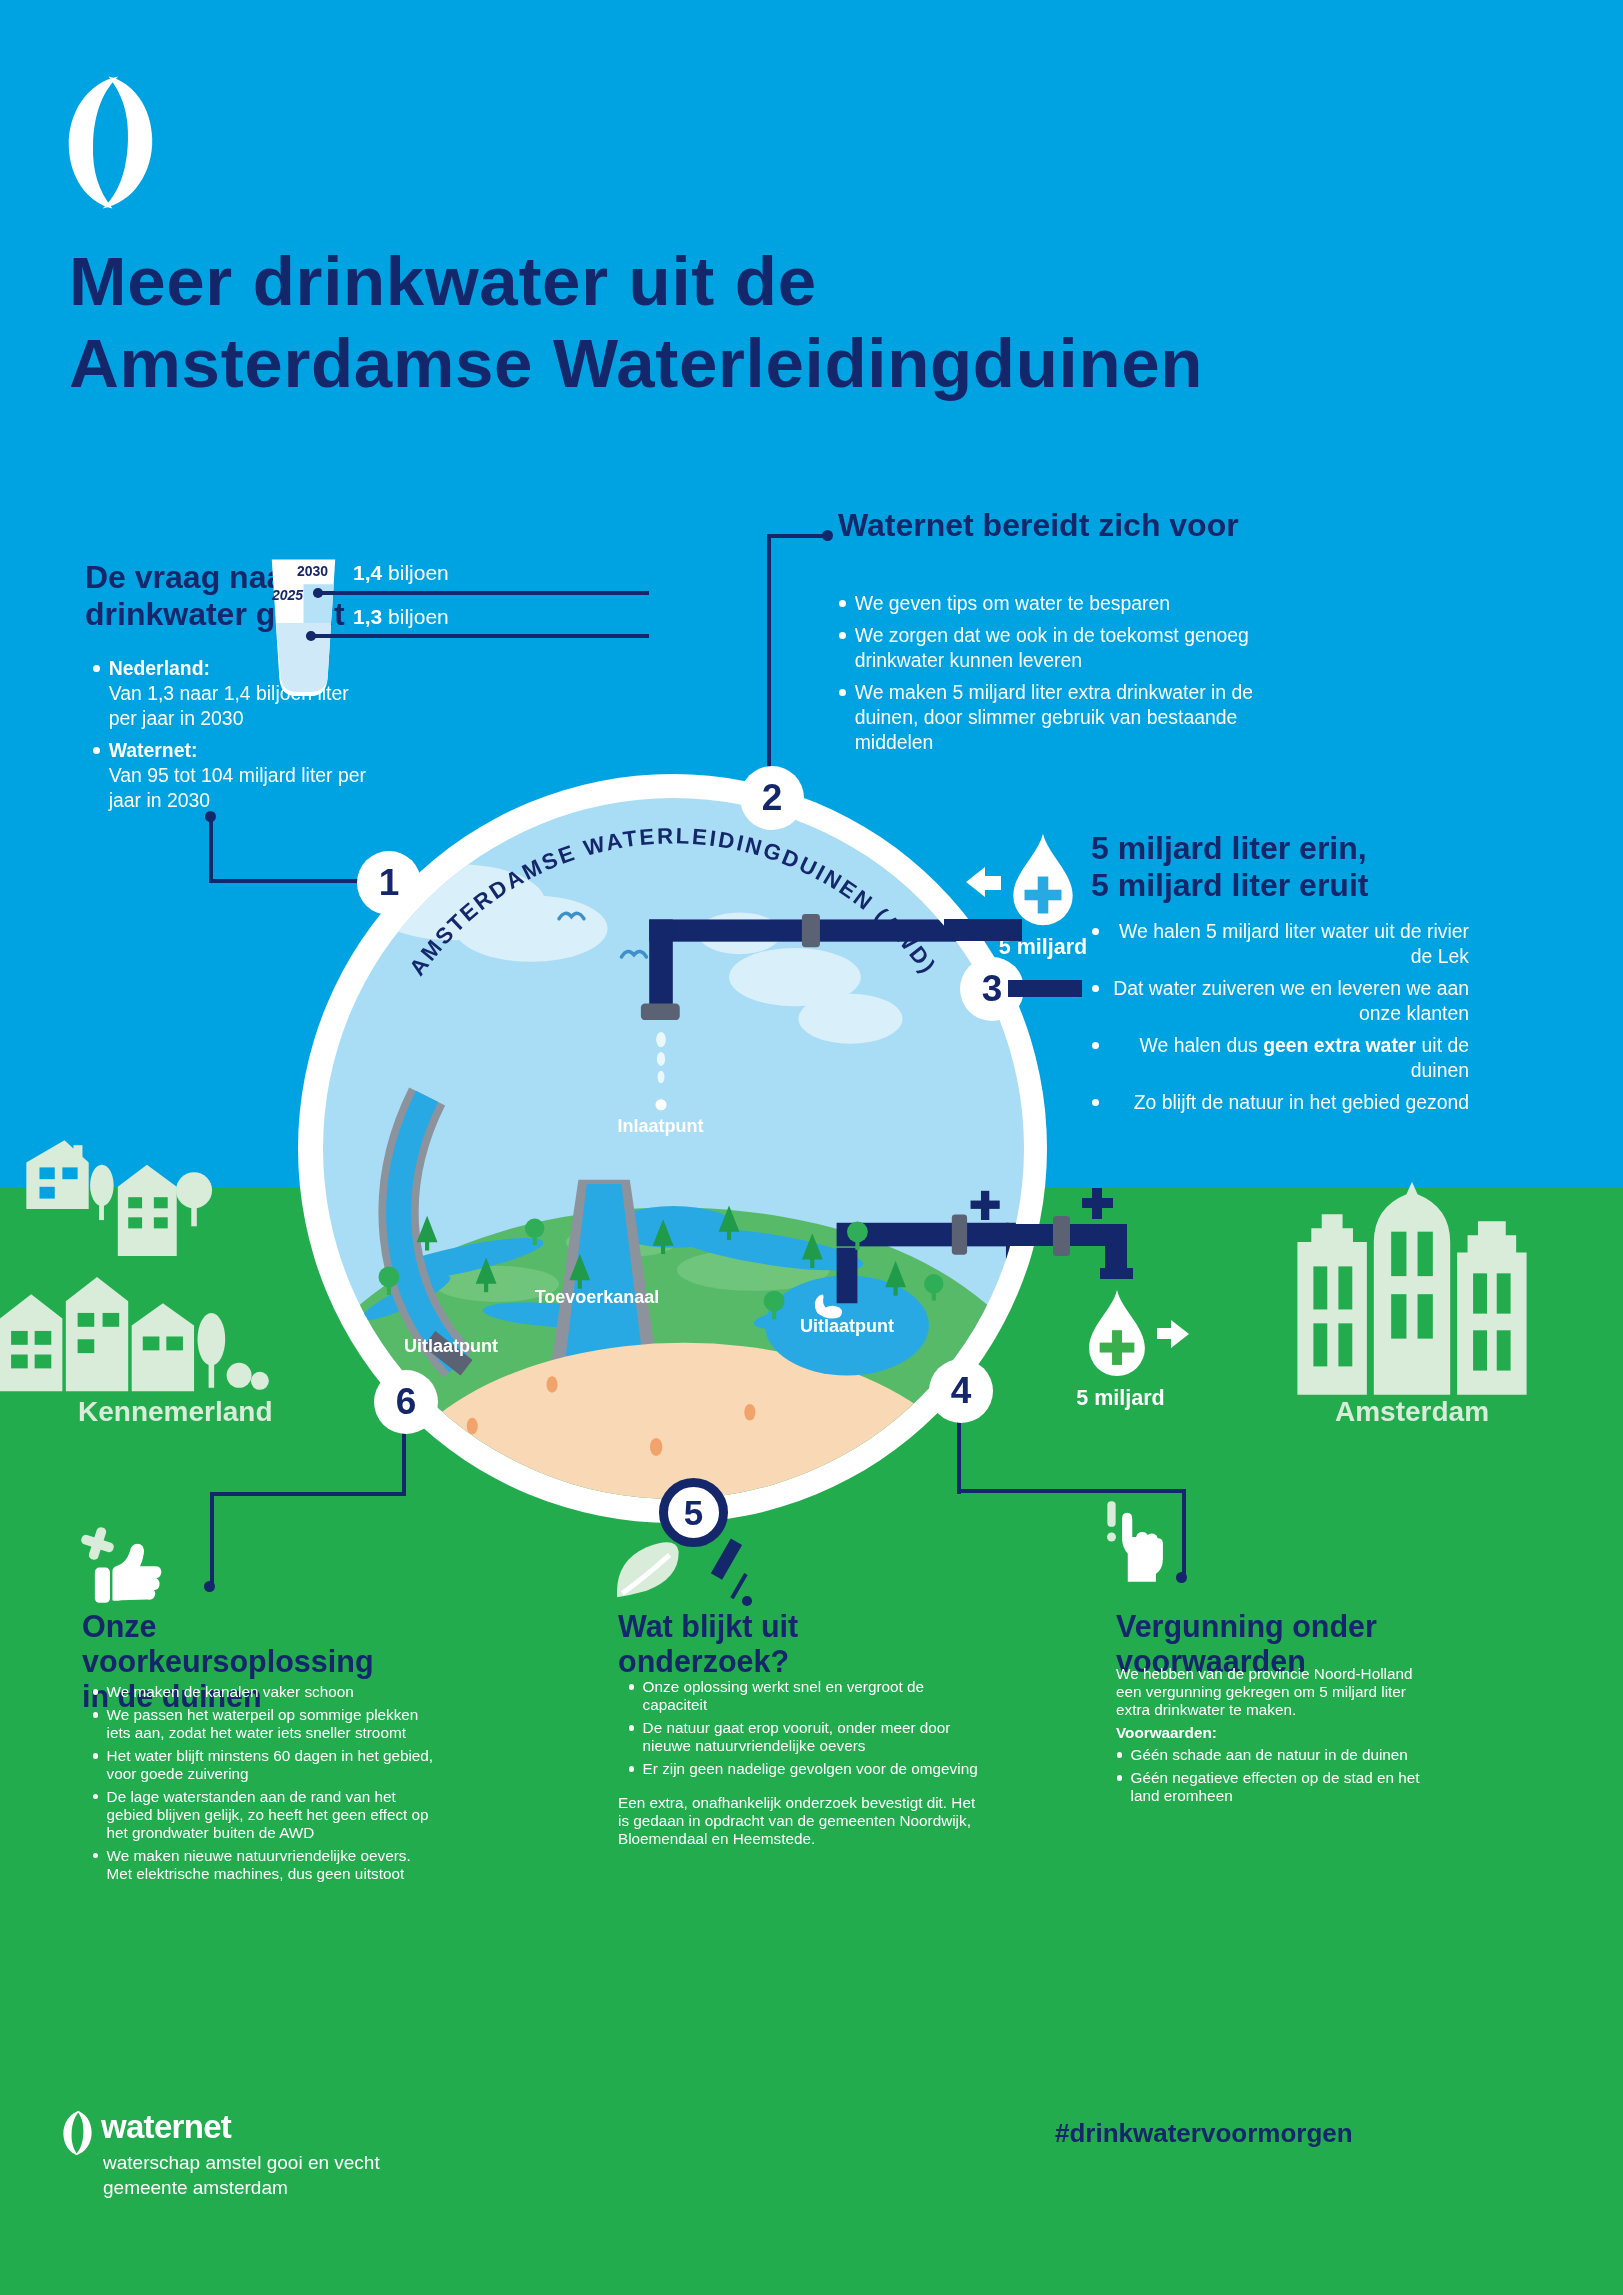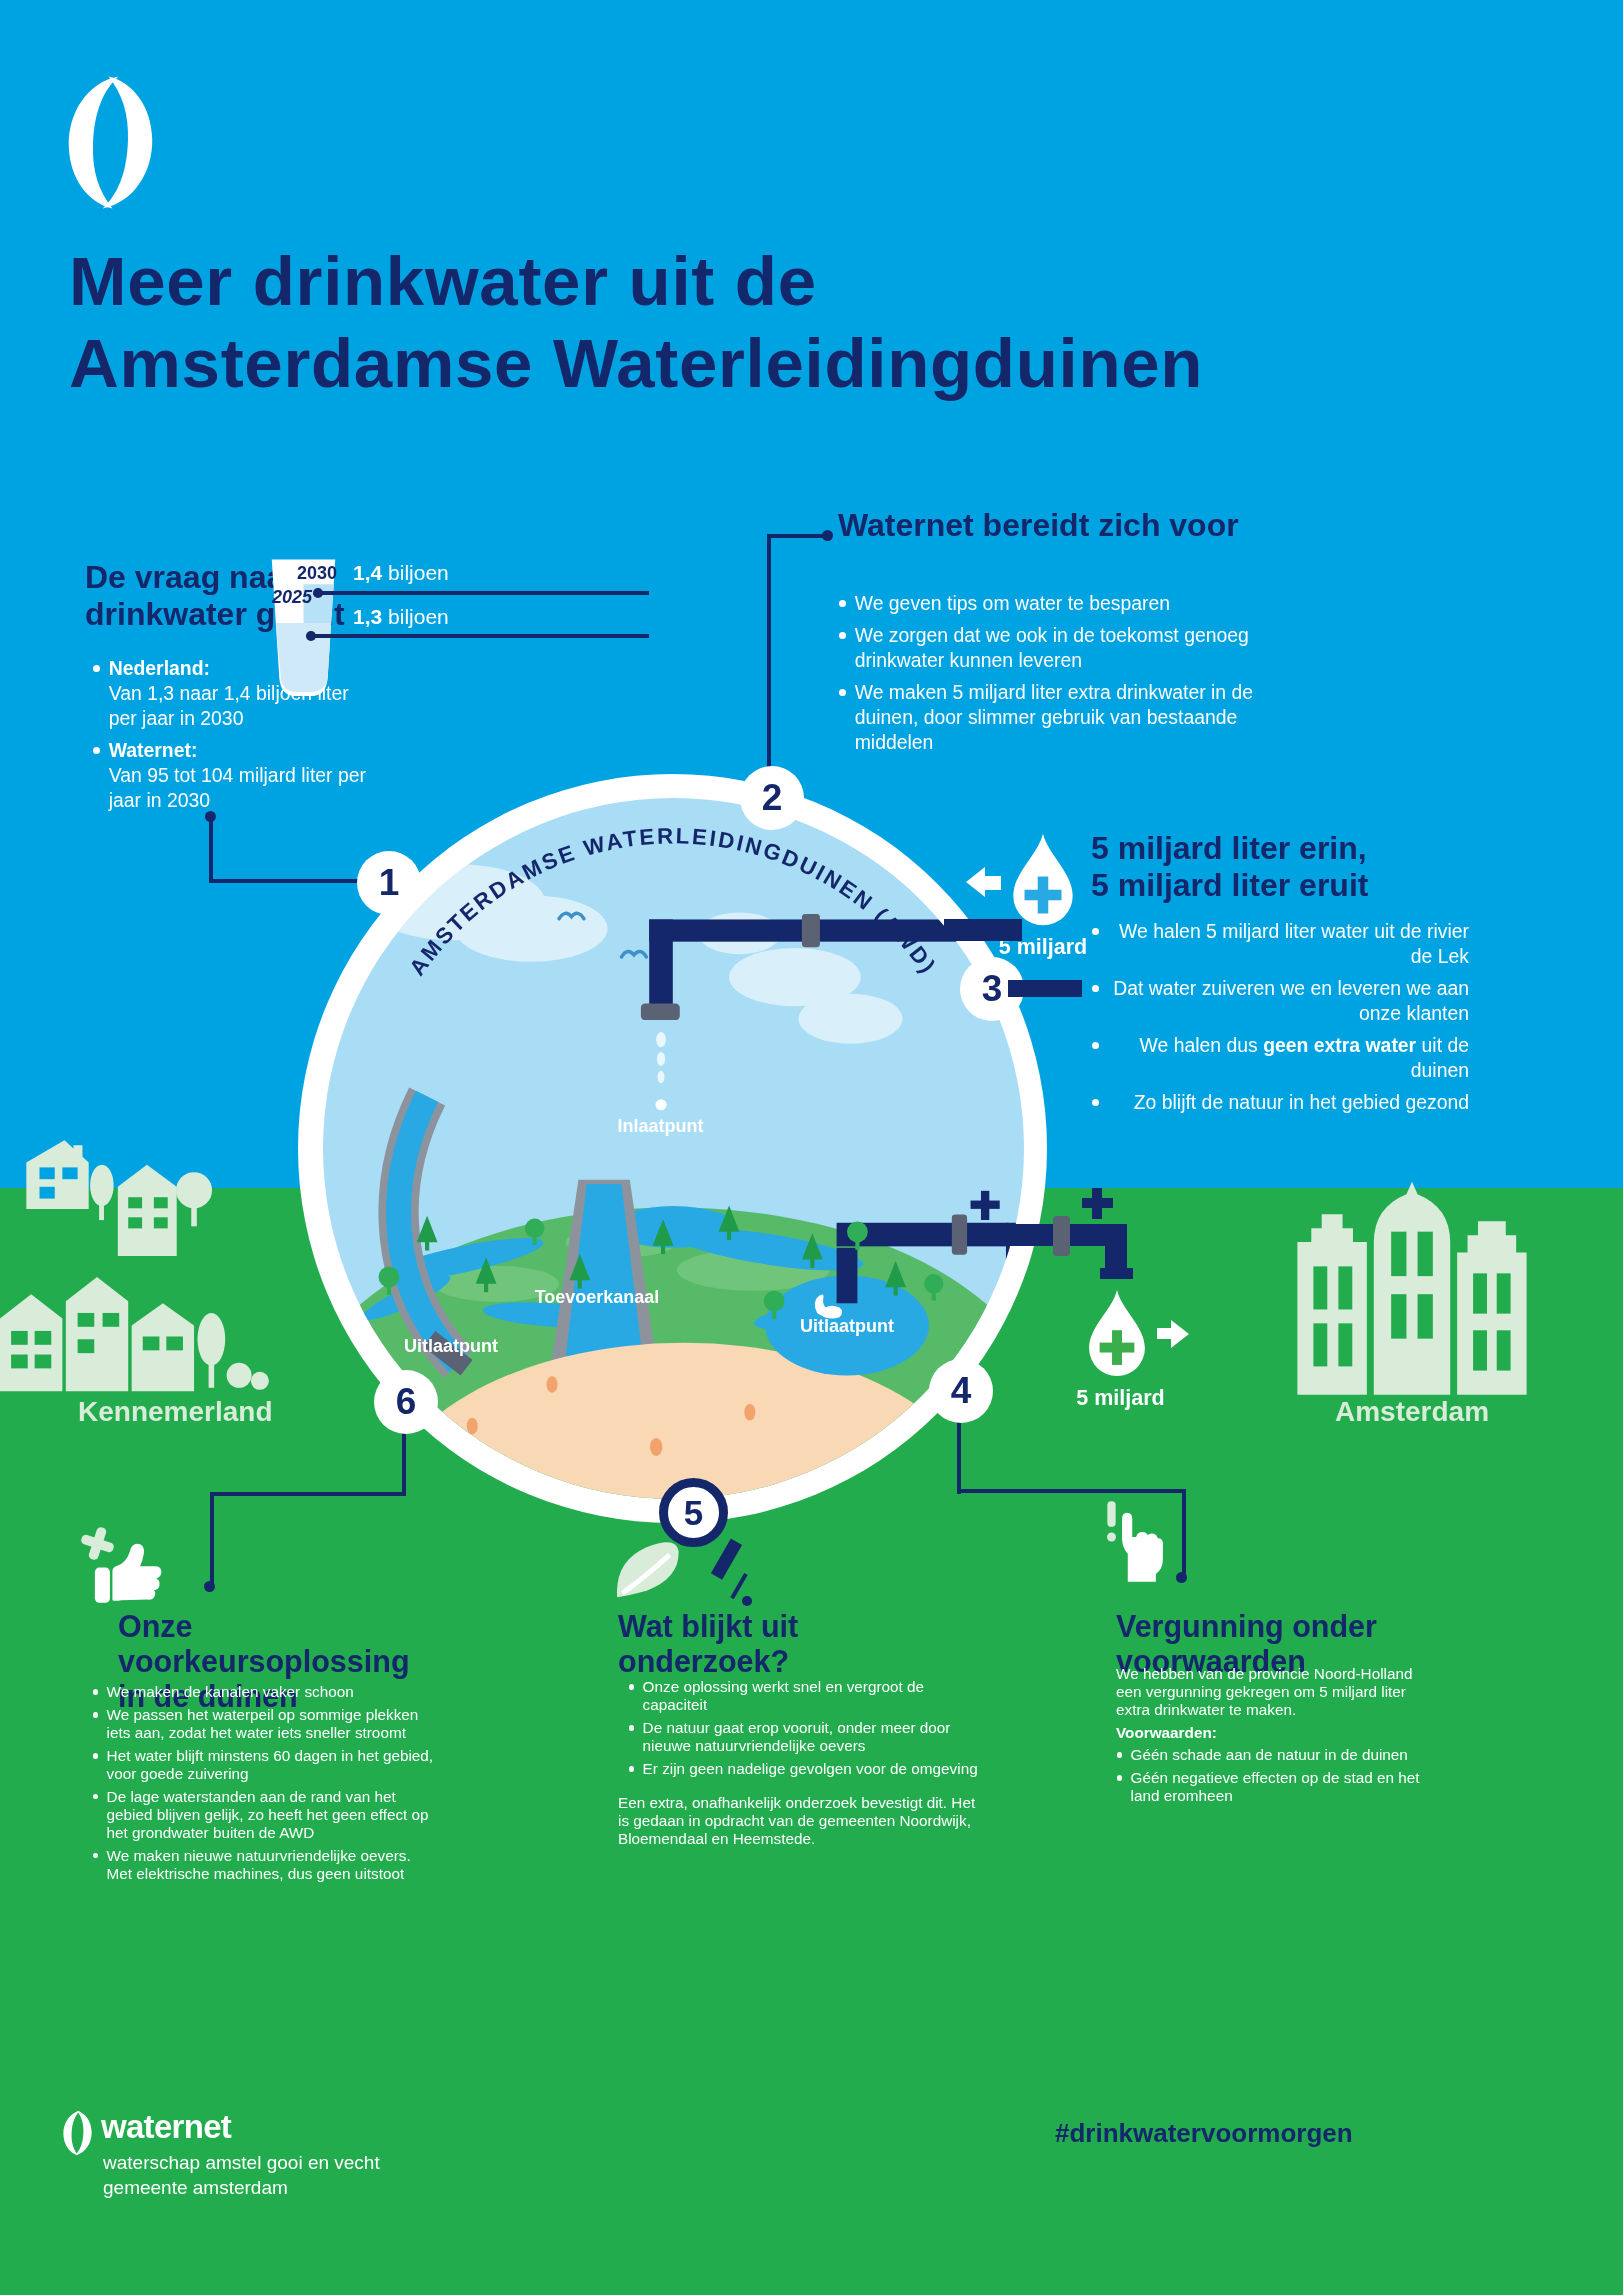--- a/index.html
+++ b/index.html
@@ -36,21 +36,21 @@
          font-size:35px;display:flex;align-items:center;justify-content:center;z-index:30;}
 
   .ring{left:298px;top:774px;width:749px;height:749px;border-radius:50%;background:#fff;z-index:10;}
   .inner{left:323px;top:798px;width:701px;height:701px;border-radius:50%;
          background:#a9dcf5;overflow:hidden;z-index:11;}
 
   .map-label{position:absolute;color:#fff;font-weight:bold;font-size:18px;text-align:center;z-index:25;}
   .region-label{position:absolute;color:#d8ecd9;font-weight:bold;font-size:28px;z-index:6;}
 
   .white-b{color:#fff;font-weight:bold;}
-  .glass-year{position:absolute;color:#15276b;font-weight:bold;font-size:18px;z-index:22;}
+  .glass-year{position:absolute;color:#15276b;font-weight:bold;font-size:14px;z-index:22;}
   .glass-val{position:absolute;color:#fff;font-size:21px;z-index:22;white-space:nowrap;}
 
   .arrow-left{position:absolute;width:0;height:0;border-top:15.3px solid transparent;
               border-bottom:15.3px solid transparent;border-right:19.4px solid #fff;}
   .arrow-right{position:absolute;width:0;height:0;border-top:14px solid transparent;
               border-bottom:14px solid transparent;border-left:18px solid #fff;}
   .stem{position:absolute;background:#fff;}
   .nw{white-space:nowrap;}
 
   .footer-brand{color:#fff;font-weight:bold;font-size:33px;letter-spacing:-0.7px;}
@@ -354,21 +354,21 @@
   <svg class="abs" style="left:78px;top:1524px;" width="39" height="39" viewBox="0 0 56 56">
     <g fill="#d8ecd9" transform="rotate(18 28 28)">
       <rect x="21" y="4" width="14" height="48" rx="6"></rect>
         <rect x="4" y="21" width="48" height="14" rx="6"></rect>
     </g>
   </svg>
   <svg class="abs" style="left:90px;top:1535px;" width="80" height="69" viewBox="0 0 120 110">
     <rect x="4" y="52" width="24" height="56" rx="7" fill="#fff"></rect>
     <path fill="#fff" d="M32,104 L32,58 Q32,52 38,50 Q54,45 60,26 Q62,14 72,14 Q84,15 82,30 Q80,42 76,50 L100,50 Q110,50 110,59 Q110,67 102,69 Q108,72 107,80 Q106,87 98,88 Q102,92 99,98 Q96,104 88,103 L46,104 Q36,106 32,104 Z"></path>
   </svg>
-  <div class="abs h-bot" style="left:82px;top:1609px;width:361px;margin-left:36px;">
+  <div class="abs h-bot" style="left:82px;top:1609px;width:361px;">
     <div>Onze voorkeursoplossing</div>
     <div>in de duinen</div>
   </div>
   <div class="abs body-bot" style="left:92px;top:1683px;width:343px;">
     <div class="bul-s"><span>We maken de kanalen vaker schoon</span></div>
     <div class="bul-s"><span>We passen het waterpeil op sommige plekken iets aan, zodat het water iets sneller stroomt</span></div>
     <div class="bul-s"><span>Het water blijft minstens 60 dagen in het gebied, voor goede zuivering</span></div>
     <div class="bul-s"><span>De lage waterstanden aan de rand van het gebied blijven gelijk, zo heeft het geen effect op het grondwater buiten de AWD</span></div>
     <div class="bul-s"><span>We maken nieuwe natuurvriendelijke oevers. Met elektrische machines, dus geen uitstoot</span></div>
   </div>

